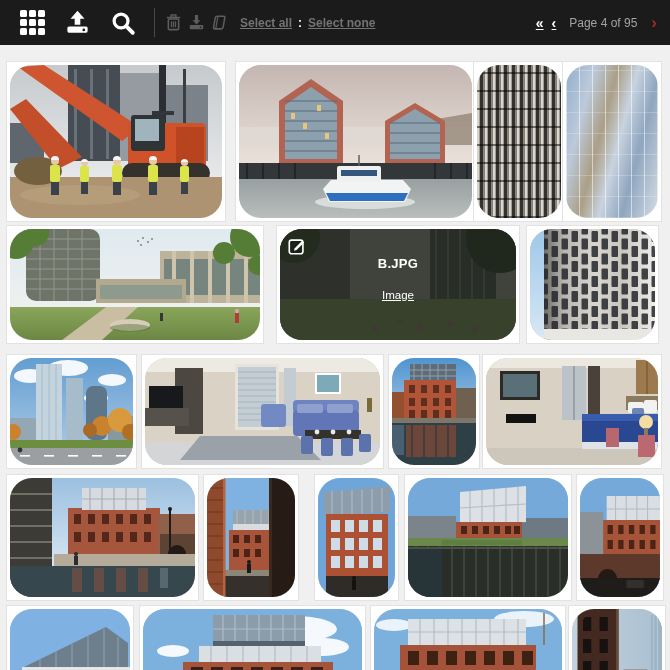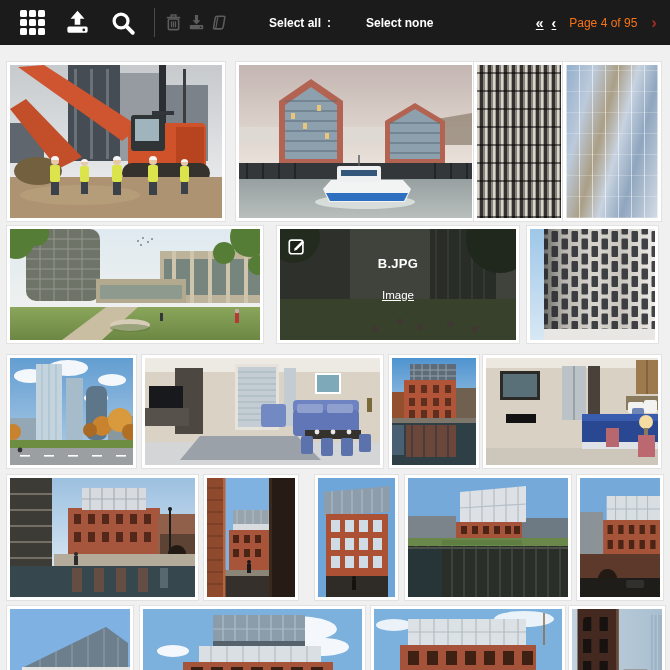--- a/index.html
+++ b/index.html
@@ -11,31 +11,31 @@
   
   .toolbar {
     position: absolute; left: 0; top: 0; width: 670px; height: 45px;
     background: #1b1b1b;
   }
   .tb-item { position: absolute; top: 0; height: 45px; display: flex; align-items: center; }
   .tb-btn { background: none; border: none; cursor: pointer; padding: 0; display: flex; align-items: center; }
   .icon-grid { display: grid; grid-template-columns: repeat(3,6.5px); grid-template-rows: repeat(3,6.5px); gap: 2.5px; }
   .icon-grid i { background: #fff; border-radius: 1.5px; }
   .tb-divider { position: absolute; left: 154px; top: 8px; width: 1px; height: 29px; background: #4a4a4a; }
-  .wlink { color: #ffffff; font-weight: bold; font-size: 12px; cursor: pointer; margin-left: 29px; }
+  .wlink { color: #737373; font-weight: bold; font-size: 12px; text-decoration: underline; cursor: pointer; }
   .sep { color: #fff; font-weight: bold; font-size: 12px; margin: 0 6px; }
   .pg-first, .pg-prev { color: #fff; font-weight: bold; font-size: 14px; text-decoration: underline; margin: 0 4px; cursor: pointer; }
-  .pg-label { color: #f97316; font-size: 12px; margin: 4px 9px; }
+  .pg-label { color: #a3a3a3; font-size: 12px; margin: 4px 9px; }
   .pg-next { color: #a42a22; font-size: 17px; font-weight: bold; margin-left: 5px; cursor: pointer; line-height: 1; }
   
   .gallery { position: absolute; left: 0; top: 45px; width: 670px; height: 625px; overflow: hidden; }
   .tile {
     position: absolute; background: #fff; border: 1px solid #e2e2e2; padding: 3px; cursor: pointer;
   }
-  .ph { position: relative; width: 100%; height: 100%; overflow: hidden; background: #cfcfcf; }
+  .ph { position: relative; width: 100%; height: 100%; overflow: hidden; background: #cfcfcf; border-radius: 22px; }
   svg.art { display: block; width: 100%; height: 100%; }
   .css-art { width: 100%; height: 100%; }
   .facade-louvre {
     background:
       repeating-linear-gradient(0deg, rgba(0,0,0,.5) 0 2px, rgba(0,0,0,0) 2px 18px),
       repeating-linear-gradient(90deg, #d9d5cc 0 2px, #a29d93 2px 3px, #34322e 3px 6px, #87827a 6px 8px);
   }
   .facade-glass {
     background:
       repeating-linear-gradient(90deg, rgba(255,255,255,.55) 0 1px, rgba(0,0,0,0) 1px 13px),

